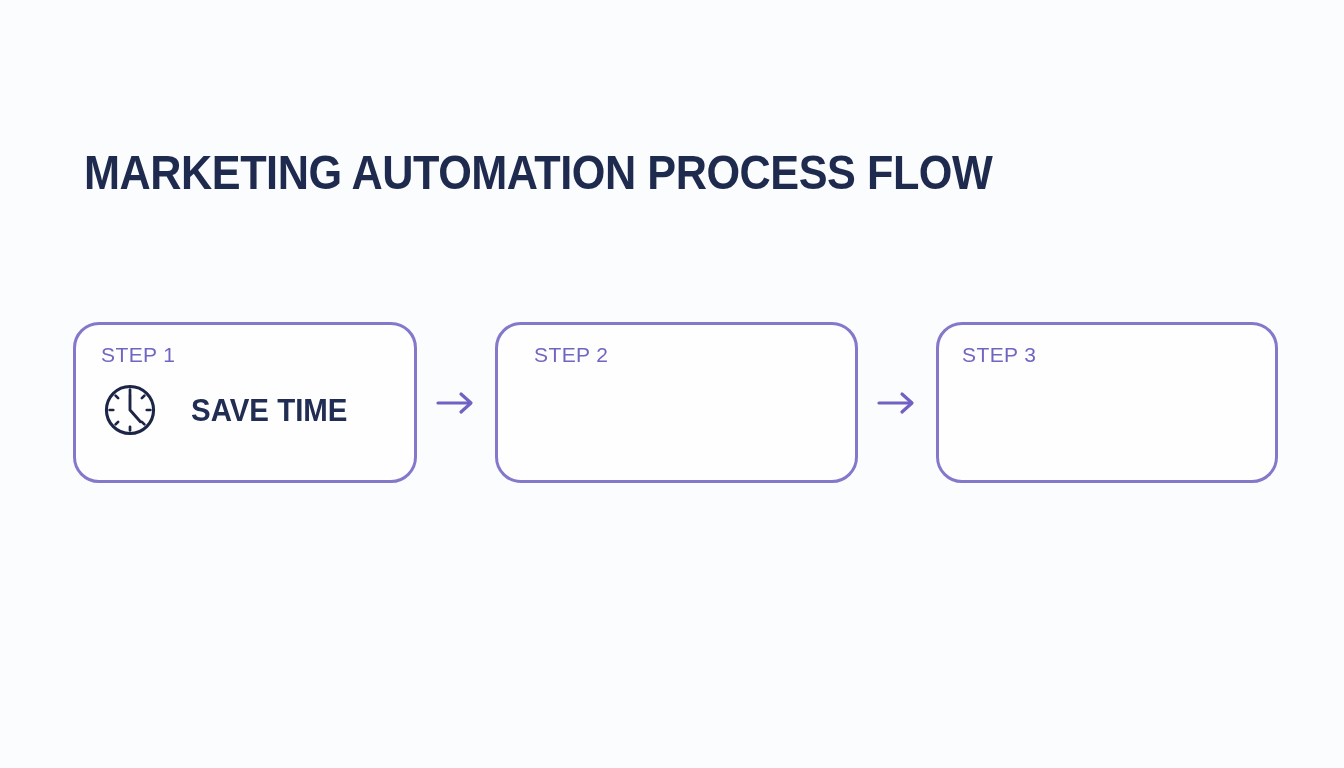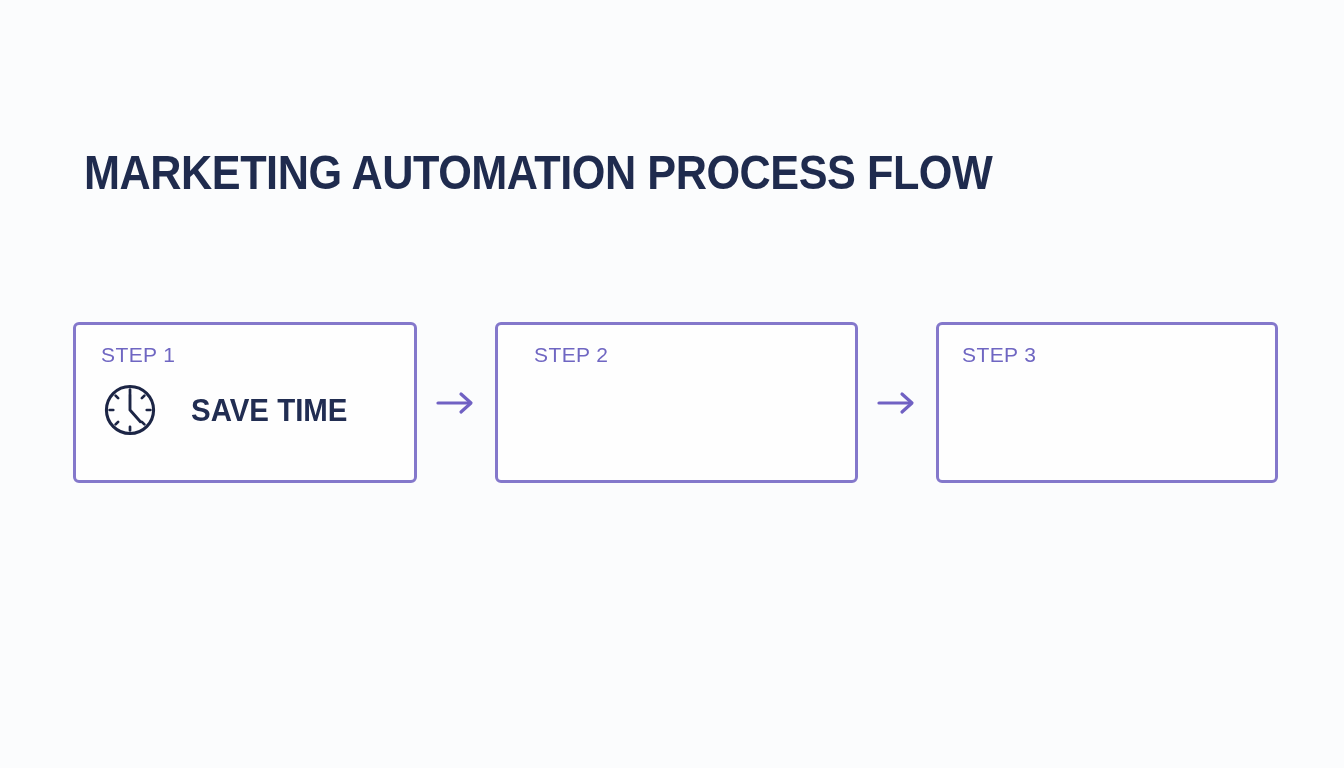--- a/index.html
+++ b/index.html
@@ -26,21 +26,21 @@
     position:absolute;
     left:73px; top:322px;
     height:161px;
     display:flex;
     align-items:stretch;
   }
   .step-box {
     box-sizing:border-box;
     height:161px;
     border:3px solid #8478cb;
-    border-radius:6px;
+    border-radius:26px;
     background:#fefefe;
     padding:17px 20px 0 25px;
   }
   .step-box.w1 { width:344px; }
   .step-box.w2 { width:363px;padding-left:36px; }
   .step-box.w3 { width:342px;padding-left:23px; }
   .step-label {
     font-size:21px;
     font-weight:400;
     color:#6f66c2;

